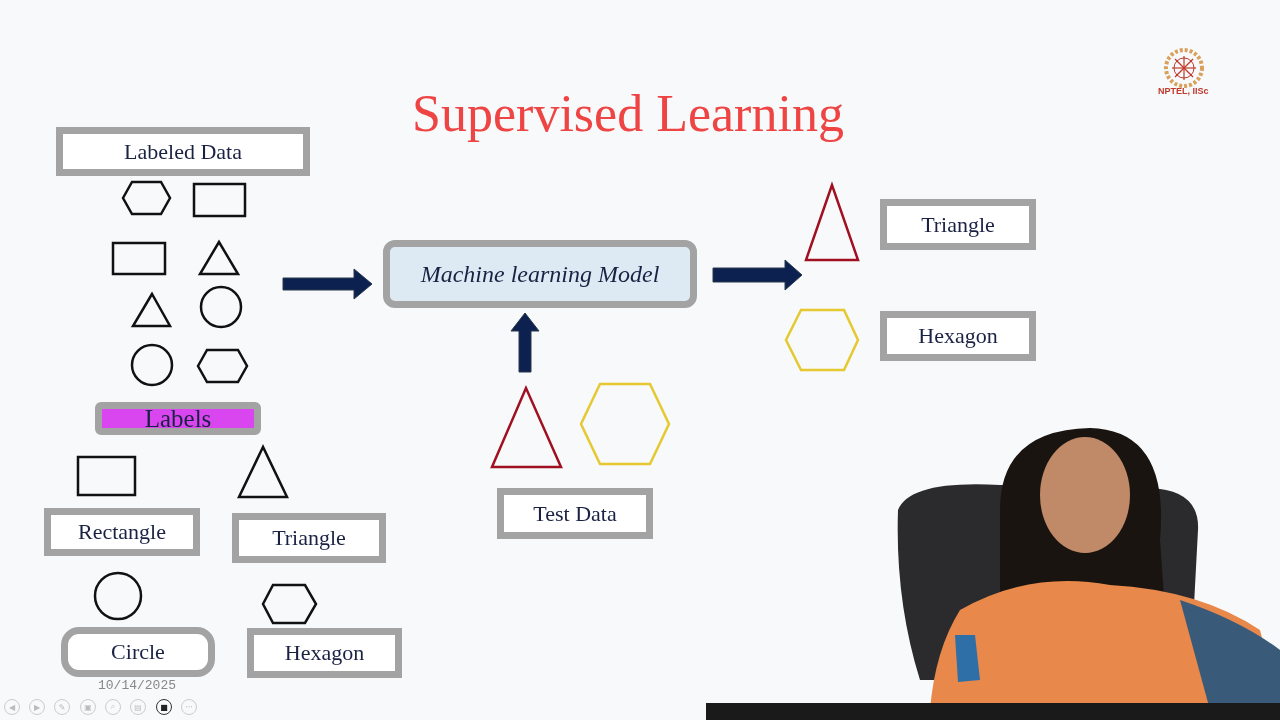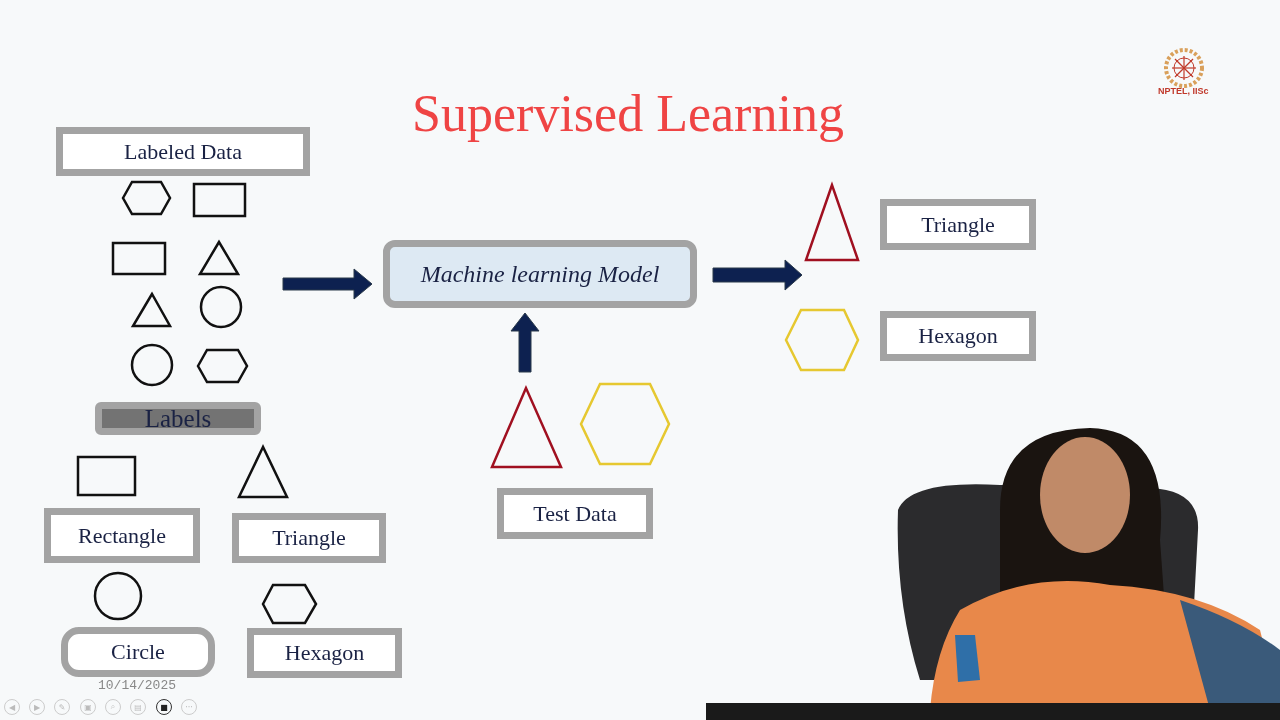--- a/index.html
+++ b/index.html
@@ -1,20 +1,20 @@
 <!DOCTYPE html>
 <html><head>
 <meta charset="utf-8">
 <style>
   html,body{margin:0;padding:0;}
   body{width:1280px;height:720px;position:relative;overflow:hidden;background:#f7f9fa;font-family:"Liberation Serif",serif;}
   .abs{position:absolute;}
   .title{left:0;width:1256px;top:64px;text-align:center;font-size:52px;color:#ef4444;margin-top:20px;}
   .box{position:absolute;border:7px solid #a3a3a3;background:#fff;display:flex;align-items:center;justify-content:center;color:#1a2244;font-size:22px;box-sizing:border-box;}
-  .labels-box{background:#737373;border-radius:6px;font-size:25px;}
+  .labels-box{background:#d946ef;border-radius:6px;font-size:25px;}
   .model-box{background:#dde9f3;border-radius:12px;font-size:24px;font-style:italic;}
   svg.shape{position:absolute;overflow:visible;}
   .logo{left:1160px;top:42px;width:48px;height:56px;}
   .logo-text{left:1158px;top:86px;font-family:"Liberation Sans",sans-serif;font-size:9px;font-weight:bold;color:#c0392b;}
   .date{left:98px;top:678px;font-family:Liberation Mono, monospace;font-size:13px;color:#888;}
   .ctrl{position:absolute;top:699px;width:16px;height:16px;border:1px solid #ccc;border-radius:50%;box-sizing:border-box;display:flex;align-items:center;justify-content:center;font-size:8px;color:#bbb;font-family:"DejaVu Sans",sans-serif;}
   .ctrl.active{border-color:#333;color:#222;}
   .presenter{left:880px;top:420px;width:400px;height:290px;}
   .desk{left:706px;top:703px;width:574px;height:17px;background:#1a1a1a;}
 </style>
@@ -50,21 +50,21 @@
 
     <rect x="78" y="457" width="57" height="38"></rect>
     <polygon points="263,447 239,497 287,497"></polygon>
     <circle cx="118" cy="596" r="23"></circle>
     <polygon points="263,604 273,585 305,585 316,604 305,623 273,623"></polygon>
   </g>
 </svg>
 
 <div class="box labels-box" style="left:95px;top:402px;width:166px;height:33px;">Labels</div>
 
-<div class="box" style="left:44px;top:508px;width:156px;height:55px;">Rectangle</div>
+<div class="box" style="left:44px;top:508px;width:156px;height:48px;">Rectangle</div>
 <div class="box" style="left:232px;top:513px;width:154px;height:50px;">Triangle</div>
 <div class="box" style="left:61px;top:627px;width:154px;height:50px;border-radius:18px;">Circle</div>
 <div class="box" style="left:247px;top:628px;width:155px;height:50px;">Hexagon</div>
 
 <svg class="shape" style="left:0;top:0;" width="1280" height="720">
   <g fill="#0d2150" stroke="#2a3a4a" stroke-width="1">
     <polygon points="283,278 354,278 354,269 372,284 354,299 354,290 283,290"></polygon>
     <polygon points="713,268 785,268 785,260 802,275 785,290 785,282 713,282"></polygon>
     <polygon points="519,372 519,331 511,331 525,313 539,331 531,331 531,372"></polygon>
   </g>

